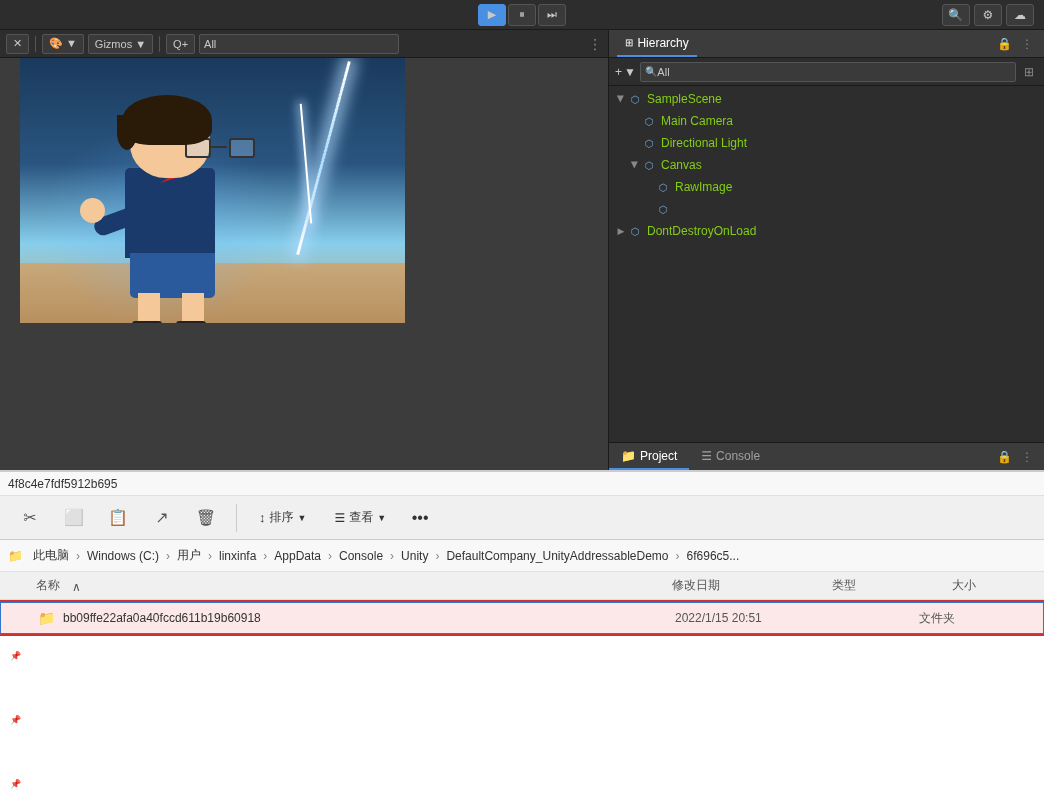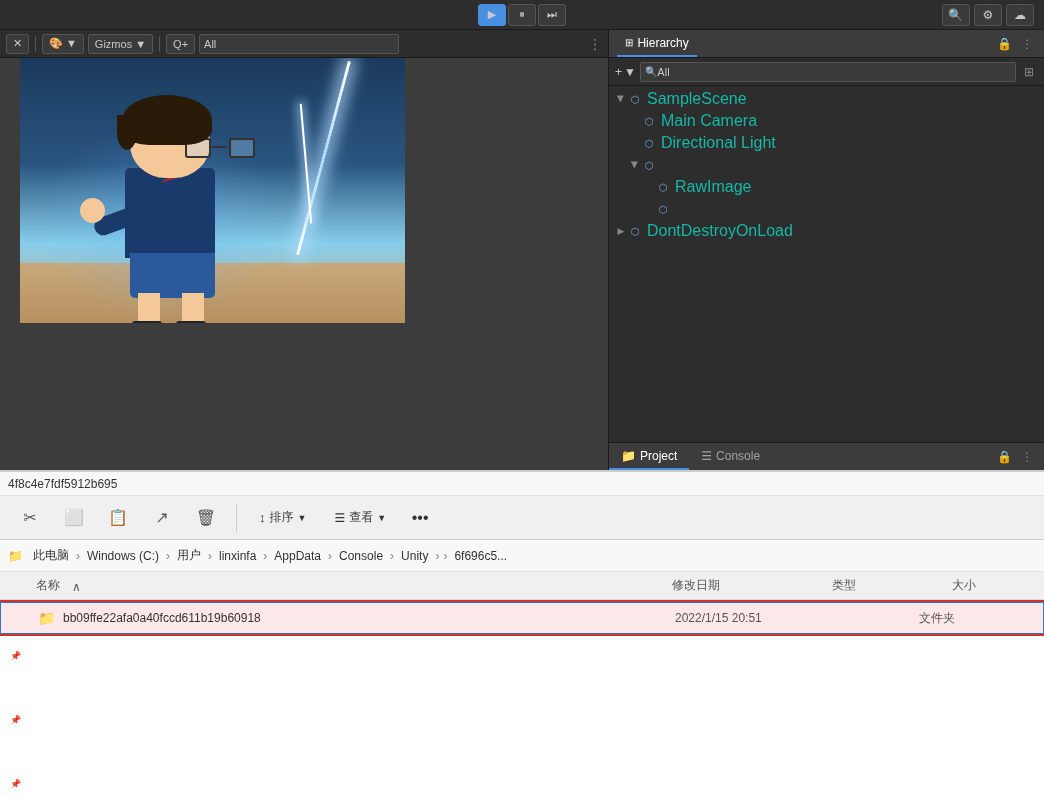--- a/index.html
+++ b/index.html
@@ -479,22 +479,22 @@
       width: 16px;
       height: 16px;
       margin-right: 4px;
       display: flex;
       align-items: center;
       justify-content: center;
       font-size: 10px;
       flex-shrink: 0;
     }
     .tree-label {
-      font-size: 16px;
-      color: #14b8a6;
+      font-size: 12px;
+      color: #84cc16;
       flex: 1;
     }
     .tree-item-dots {
       color: #666;
       font-size: 12px;
       opacity: 0;
     }
 
     
     .bottom-tabs {
@@ -832,20 +832,21 @@
         <div class="tree-arrow"></div>
         <div class="tree-icon" style="color:#6fa0d0;">⬡</div>
         <span class="tree-label">Directional Light</span>
         <span class="tree-item-dots">⋮</span>
       </div>
 
       <div class="tree-item">
         <div class="tree-indent"></div>
         <div class="tree-arrow expanded">▶</div>
         <div class="tree-icon" style="color:#6fa0d0;">⬡</div>
+        <span class="tree-label">Canvas</span>
         <span class="tree-item-dots">⋮</span>
       </div>
 
       <div class="tree-item">
         <div class="tree-indent"></div>
         <div class="tree-indent"></div>
         <div class="tree-arrow"></div>
         <div class="tree-icon" style="color:#6fa0d0;">⬡</div>
         <span class="tree-label">RawImage</span>
         <span class="tree-item-dots">⋮</span>
@@ -919,20 +920,21 @@
     <span class="breadcrumb-item">用户</span>
     <span class="breadcrumb-separator">›</span>
     <span class="breadcrumb-item">linxinfa</span>
     <span class="breadcrumb-separator">›</span>
     <span class="breadcrumb-item">AppData</span>
     <span class="breadcrumb-separator">›</span>
     <span class="breadcrumb-item">Console</span>
     <span class="breadcrumb-separator">›</span>
     <span class="breadcrumb-item">Unity</span>
     <span class="breadcrumb-separator">›</span>
+    <span class="breadcrumb-item">DefaultCompany_UnityAddressableDemo</span>
     <span class="breadcrumb-separator">›</span>
     <span class="breadcrumb-item">6f696c5...</span>
   </div>
 
   <div class="file-list-header">
     <div class="file-col-name">
       <span>名称</span>
       <span>∧</span>
     </div>
     <div class="file-col-date">

